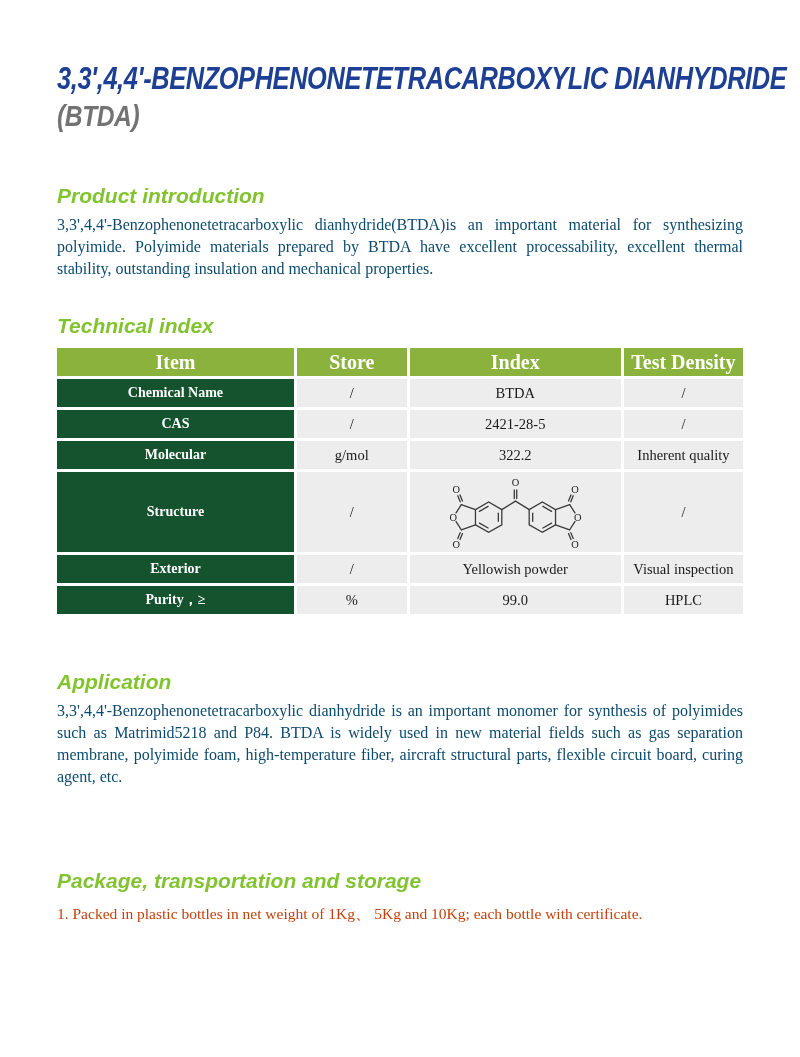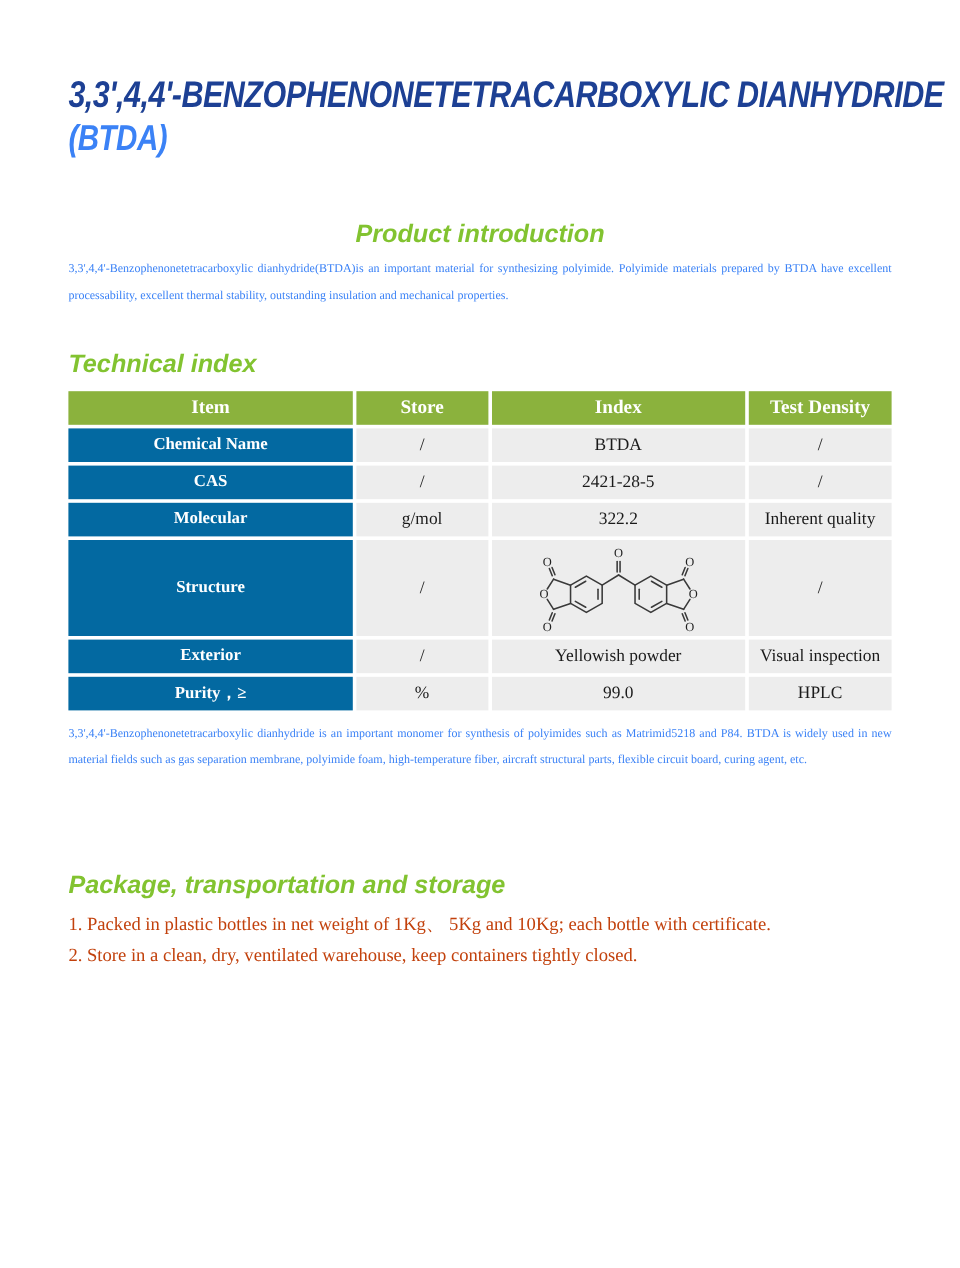--- a/index.html
+++ b/index.html
@@ -17,55 +17,55 @@
     white-space:nowrap;
   }
   .doc-title .squeeze, .doc-subtitle .squeeze{
     display:inline-block;transform:scaleX(0.82);transform-origin:left center;
     letter-spacing:-0.5px;
   }
   .doc-subtitle{
     margin-top:1px;
     font-family:"Liberation Sans","DejaVu Sans",sans-serif;
     font-weight:bold;font-style:italic;
-    font-size:30px;line-height:36px;color:#3b82f6;
+    font-size:30px;line-height:36px;color:#737373;
     white-space:nowrap;
   }
   
   h2.sec{
     margin:0;
     font-family:"Liberation Sans","DejaVu Sans",sans-serif;
     font-weight:bold;font-style:italic;
     font-size:21px;line-height:25px;color:#82c330;
   }
-  h2.sec.intro{margin-top:49px;text-align:center;}
+  h2.sec.intro{margin-top:49px;}
   h2.sec.tech{margin-top:33px;}
   h2.sec.app{margin-top:52px;}
   h2.sec.pkg{margin-top:80px;}
   
   p.body-text{
     margin:6px 0 0 0;
-    font-size:10px;line-height:22px;text-align:justify;color:#3b82f6;
+    font-size:16px;line-height:22px;text-align:justify;color:#0c4a6e;
   }
   .pkg-items{margin-top:8px;font-size:15.5px;line-height:26px;color:#c2410c;}
   
   .table-wrap{margin:7px 0 0 -3px;}
   table.tech{
     border-collapse:separate;border-spacing:3px;table-layout:fixed;
     width:692px;
   }
   table.tech th, table.tech td{
     text-align:center;vertical-align:middle;padding:0 4px;
     height:28px;
   }
   table.tech th{
-    background:#8bb23d;color:#ffffff;font-weight:bold;font-size:16px;
+    background:#8bb23d;color:#ffffff;font-weight:bold;font-size:20px;
   }
   td.item-cell{
-    background:#0369a1;color:#ffffff;font-weight:bold;font-size:14px;
+    background:#14532d;color:#ffffff;font-weight:bold;font-size:14px;
   }
   td.data-cell{
     background:#ededed;color:#1a1a1a;font-size:14.5px;font-weight:normal;
   }
   tr.structure-row td{height:80px;}
   .struct-svg{display:block;margin:0 auto;}
   .struct-svg text{
     font-family:"Liberation Serif","DejaVu Serif",serif;font-size:12px;fill:#222;
   }
 </style>
@@ -176,22 +176,22 @@
           <tr>
             <td class="item-cell">Purity，≥</td>
             <td class="data-cell">%</td>
             <td class="data-cell">99.0</td>
             <td class="data-cell">HPLC</td>
           </tr>
         </tbody>
       </table>
     </div>
 
+    <h2 class="sec app">Application</h2>
     <p class="body-text">3,3',4,4'-Benzophenonetetracarboxylic dianhydride is an important monomer for synthesis of polyimides such as Matrimid5218 and P84. BTDA is widely used in new material fields such as gas separation membrane, polyimide foam, high-temperature fiber, aircraft structural parts, flexible circuit board, curing agent, etc.</p>
 
     <h2 class="sec pkg">Package, transportation and storage</h2>
     <div class="pkg-items">
       <div>1. Packed in plastic bottles in net weight of 1Kg、 5Kg and 10Kg; each bottle with certificate.</div>
-      <div>2. Store in a clean, dry, ventilated warehouse, keep containers tightly closed.</div>
     </div>
 
   </div>
 </div>
 
 </body></html>

